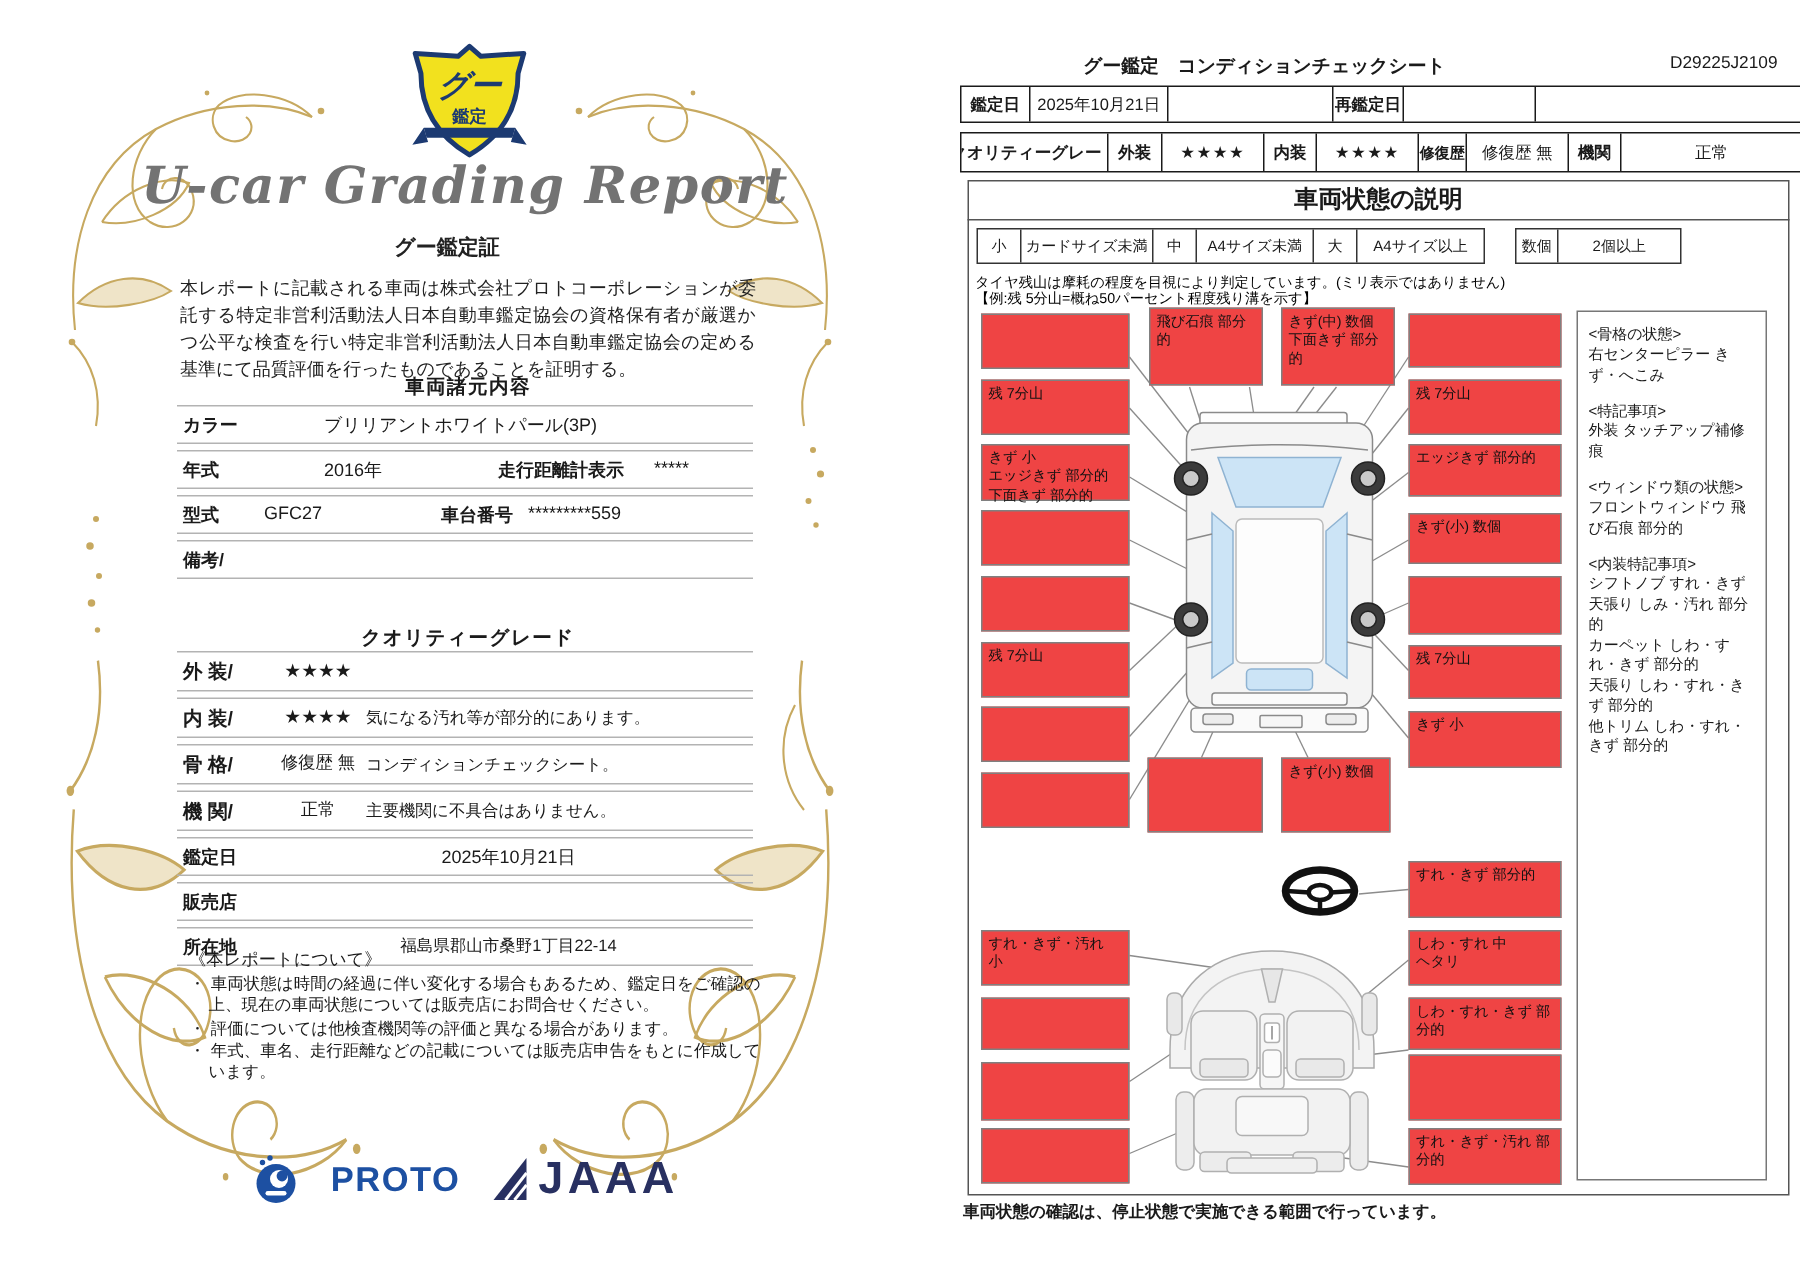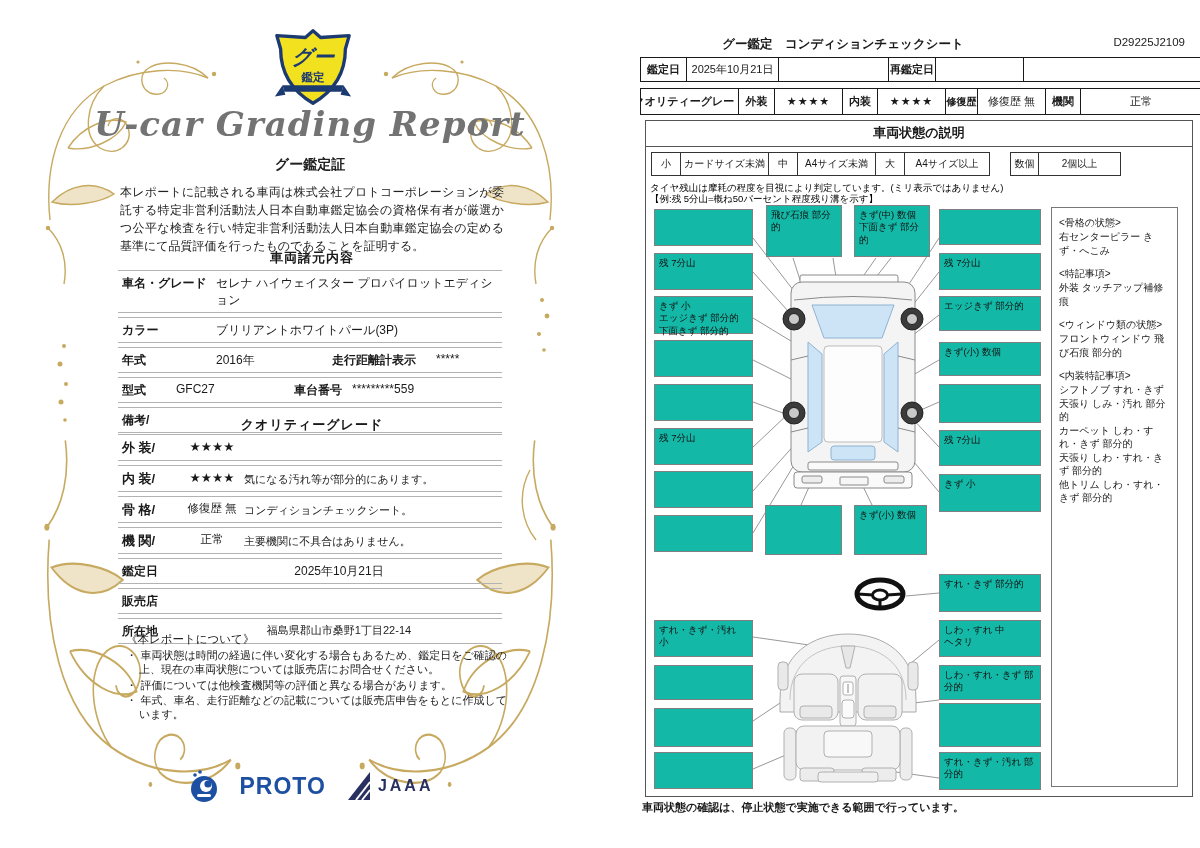--- a/index.html
+++ b/index.html
@@ -30,27 +30,27 @@
   .r-title { font-size:12.5px; font-weight:bold; text-align:center; }
   .r-doc { font-size:11.5px; text-align:right; }
   .cellrow { position:absolute; display:flex; border:1px solid #1a1a1a; background:#fff; }
   .cellrow .c { border-right:1px solid #1a1a1a; display:flex; align-items:center; justify-content:center;
                 height:100%; font-size:11px; overflow:hidden; white-space:nowrap; }
   .cellrow .c:last-child { border-right:none; }
   .cellrow .lab { font-weight:bold; }
   .stars { font-size:12.5px; letter-spacing:1px; font-weight:bold; }
   .bigbox { position:absolute; left:17px; top:120px; width:548px; height:677px; border:1.5px solid #555; background:#fff; }
   .bigbox-title { position:absolute; left:17px; top:120px; width:548px; height:27px; border-bottom:1.5px solid #555;
-                  display:flex; align-items:center; justify-content:center; font-size:13px; font-weight:bold; z-index:2; }
+                  display:flex; align-items:center; justify-content:center; font-size:16px; font-weight:bold; z-index:2; }
   .legend { position:absolute; display:flex; border:1px solid #333; height:24px; background:#fff; z-index:2; }
   .legend .c { border-right:1px solid #333; display:flex; align-items:center; justify-content:center;
                font-size:10px; height:100%; }
   .legend .c:last-child { border-right:none; }
   .tnote { position:absolute; font-size:9.5px; color:#000; z-index:2; white-space:nowrap;text-align:right; }
-  .abox { position:absolute; border:1px solid #808080; background:#14b8a6; font-size:9.5px; line-height:1.3;
+  .abox { position:absolute; border:1px solid #808080; background:#ef4444; font-size:9.5px; line-height:1.3;
           padding:3px 4px; white-space:pre-line; color:#111; z-index:3; }
   .npanel { position:absolute; left:423px; top:207px; width:127px; height:580px; border:1px solid #777;
             background:#fff; padding:8px 7px; z-index:3; }
   .npanel .nt { font-size:10px; font-weight:normal; }
   .npanel .nb { font-size:10px; line-height:1.35; white-space:pre-line; margin-bottom:10px; }
   .r-footer { position:absolute; left:14px; top:800px; font-size:11px; font-weight:bold; }
   svg { display:block; }
 </style>
 </head>
 <body>
@@ -95,31 +95,27 @@
 
     <svg class="abs" style="left:270px;top:28px" width="86" height="80" viewBox="0 0 90 84">
       <path d="M45,3 L53,10 L83,8 L79,22 C79,48 67,66 45,79 C23,66 11,48 11,22 L7,8 L37,10 Z" fill="#f2e11e" stroke="#1c3a72" stroke-width="3.5" stroke-linejoin="round"></path>
       <text x="45" y="38" font-size="22" font-weight="bold" font-style="italic" fill="#1c3a72" text-anchor="middle">グー</text>
       <text x="45" y="56" font-size="12" font-weight="bold" fill="#1c3a72" text-anchor="middle">鑑定</text>
       <path d="M13,60 L77,60 L75,67 L15,67 Z" fill="#1c3a72"></path>
       <path d="M13,60 L5,72 L16,70 Z M77,60 L85,72 L74,70 Z" fill="#1c3a72"></path>
     </svg>
 
     <div class="abs gr-title" style="left:60px;top:104px;width:500px">U-car Grading Report</div>
-    <div class="abs gr-sub" style="left:60px;top:156px;width:500px">グー鑑定証</div>
+    <div class="abs gr-sub" style="left:48px;top:156px;width:500px">グー鑑定証</div>
 
     <div class="abs intro serif" style="left:120px;top:183px;width:384px">本レポートに記載される車両は株式会社プロトコーポレーションが委託する特定非営利活動法人日本自動車鑑定協会の資格保有者が厳選かつ公平な検査を行い特定非営利活動法人日本自動車鑑定協会の定める基準にて品質評価を行ったものであることを証明する。</div>
 
     <div class="abs sec-head" style="left:120px;top:249px;width:384px">車両諸元内容</div>
 
     <div class="tblwrap" style="top:270px">
-      <div class="trow">
-        <span class="lab" style="width:94px">車名・グレード</span>
-        <span>セレナ ハイウェイスター プロパイロットエディション</span>
-      </div>
       <div class="trow">
         <span class="lab" style="width:94px">カラー</span>
         <span>ブリリアントホワイトパール(3P)</span>
       </div>
       <div class="trow">
         <span class="lab" style="width:94px">年式</span>
         <span style="width:116px">2016年</span>
         <span class="lab" style="width:104px">走行距離計表示</span>
         <span>*****</span>
       </div>
@@ -187,21 +183,21 @@
           <rect x="10" y="26" width="14" height="3" rx="1.5" fill="#ffffff"></rect>
         </svg>
         <span style="font-size:23px;font-weight:800;color:#1d50a2;letter-spacing:1px">PROTO</span>
       </div>
       <div style="display:flex;align-items:center;gap:6px">
         <svg width="26" height="32" viewBox="0 0 26 32">
           <polygon points="2,30 24,2 24,30" fill="#283061"></polygon>
           <line x1="10" y1="30" x2="24" y2="12" stroke="#fff" stroke-width="2"></line>
           <line x1="16" y1="30" x2="24" y2="20" stroke="#fff" stroke-width="2"></line>
         </svg>
-        <span style="font-size:16px;font-weight:800;color:#283061;letter-spacing:3px">JAAA</span>
+        <span style="font-size:30px;font-weight:800;color:#283061;letter-spacing:3px">JAAA</span>
       </div>
     </div>
   </div>
 
   <div id="right-page">
 
     <div class="abs r-title" style="left:50px;top:36px;width:330px">グー鑑定　コンディションチェックシート</div>
     <div class="abs r-doc" style="left:430px;top:36px;width:127px">D29225J2109</div>
 
     <div class="cellrow" style="left:12px;top:57px;width:562px;height:25px">

